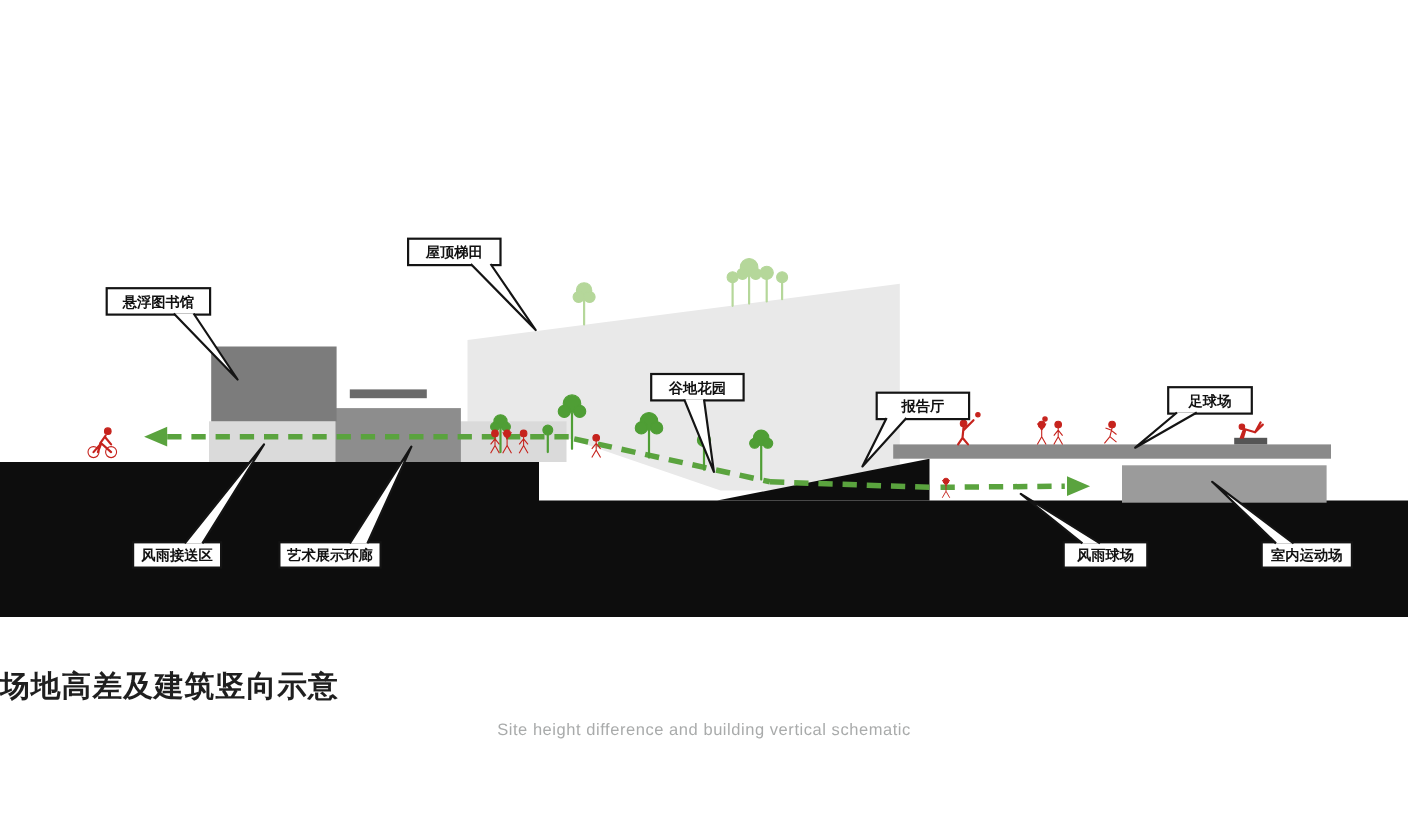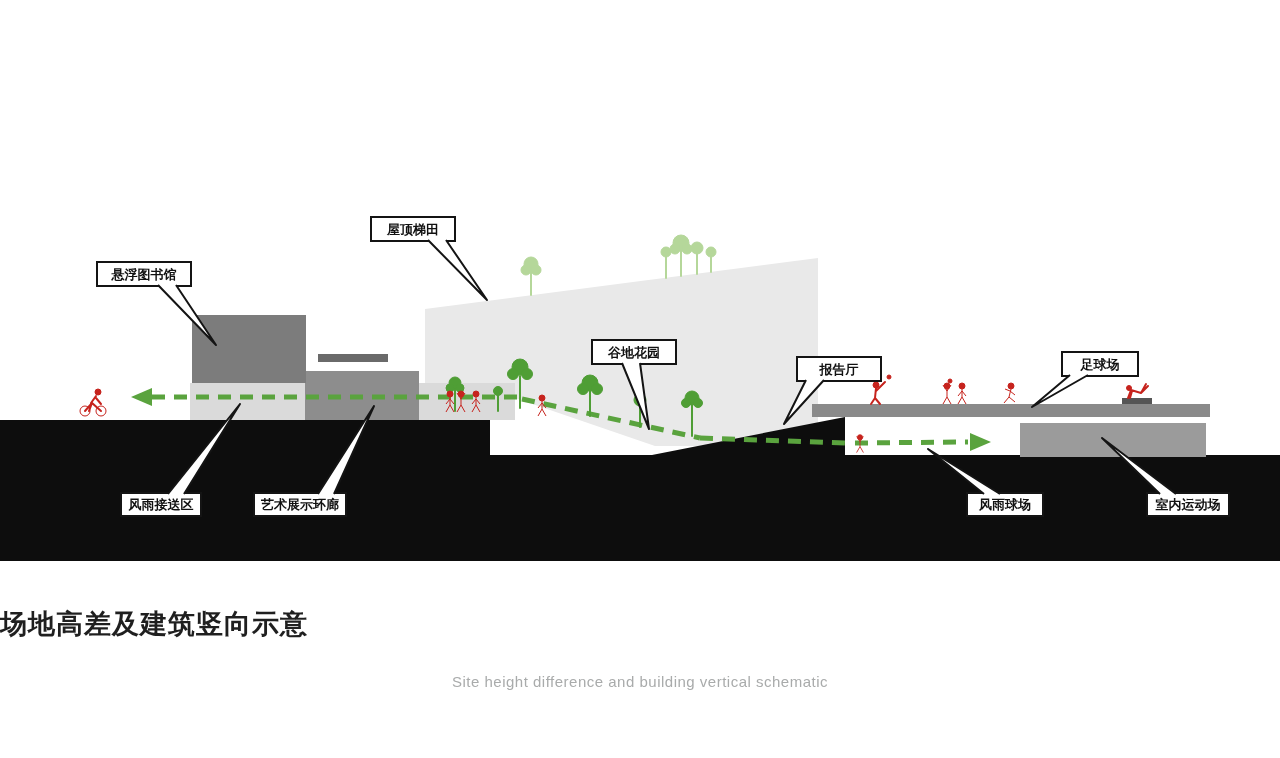--- a/index.html
+++ b/index.html
@@ -15,21 +15,21 @@
   .bubble{fill:#ffffff;stroke:#141414;stroke-width:2;}
   .tail{fill:#ffffff;stroke:#141414;stroke-width:2;stroke-linejoin:round;}
   .fig path,.fig line{fill:none;stroke-width:2;stroke-linecap:round;}
   .trunk{stroke-width:2;stroke-linecap:round;}
   .dash{stroke-width:5;stroke-dasharray:13 9;fill:none;}
   .title-zh{
     position:absolute;left:0;top:606px;width:1280px;text-align:left;
     font-size:27px;font-weight:700;color:#1f1f1f;letter-spacing:1px;
   }
   .title-en{
-    position:absolute;left:0;top:673px;width:1280px;text-align:center;
+    position:absolute;left:0;top:655px;width:1280px;text-align:center;
     font-size:15px;font-weight:400;color:#a9abab;letter-spacing:0.5px;
   }
 </style>
 </head>
 <body>
 
 <div class="canvas">
 
   <svg width="1280" height="758" viewBox="0 0 1280 758">
 

